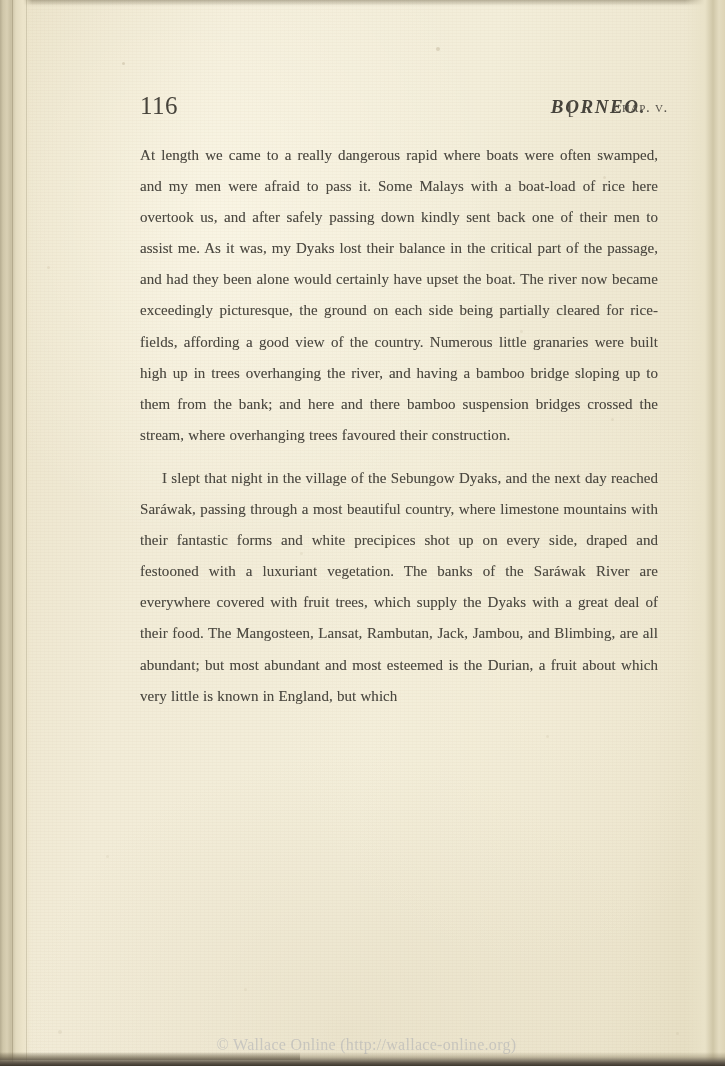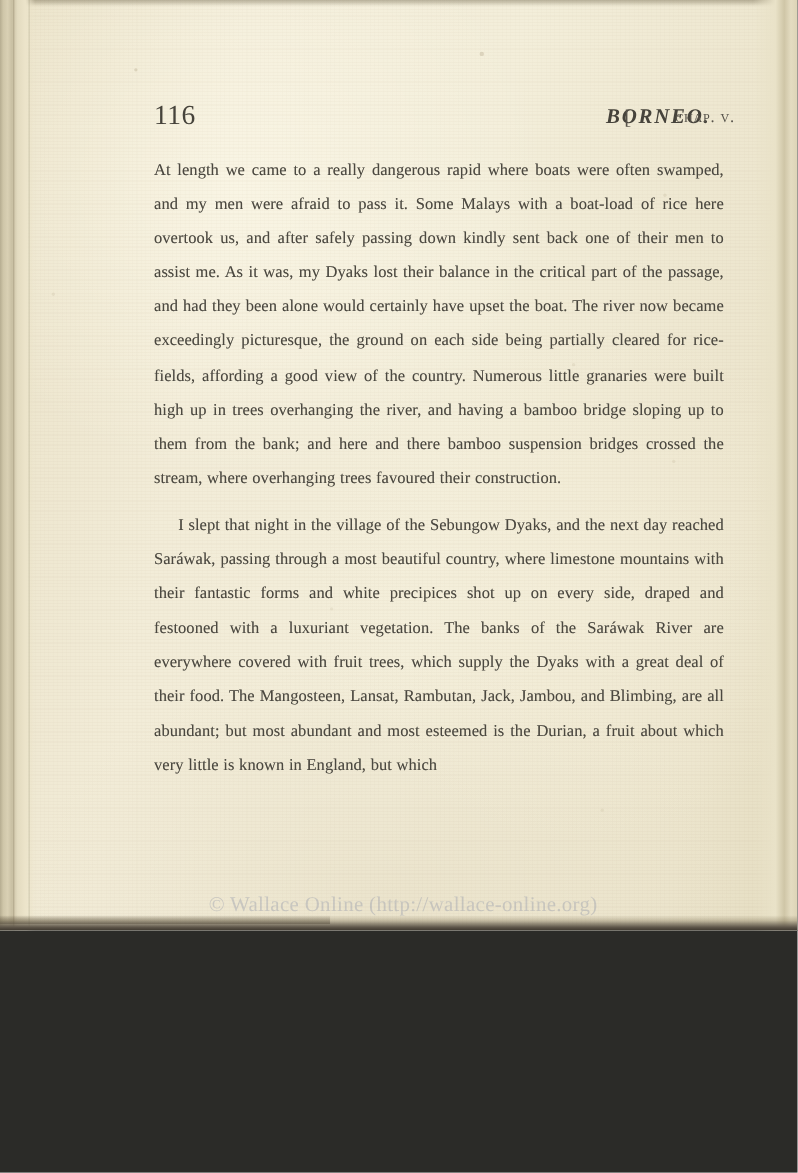--- a/index.html
+++ b/index.html
@@ -3,21 +3,21 @@
 <meta charset="utf-8">
 <style>
   html, body {
     margin: 0;
     padding: 0;
     background: #2b2b28;
   }
   .page {
     position: relative;
     width: 725px;
-    height: 846px;
+    height: 1066px;
     overflow: hidden;
     background: #ffffff;
     font-family: "Liberation Serif", "DejaVu Serif", serif;
     color: #4d4a42;
   }
 
   
   .paper-tint {
     position: absolute;
     inset: 0;
@@ -180,21 +180,21 @@
 
   
   .body { text-shadow: 0 0 .35px rgba(70,66,56,.35); }
 
   
   .watermark {
     position: absolute;
     left: 0; right: 0;
     bottom: 12px;
     text-align: center;
-    font-size: 19px;
+    font-size: 16px;
     letter-spacing: .3px;
     color: rgba(120,128,158,.30);
     pointer-events: none;
     padding-left: 8px;
   }
 </style>
 </head>
 <body>
 
 <div class="page">

